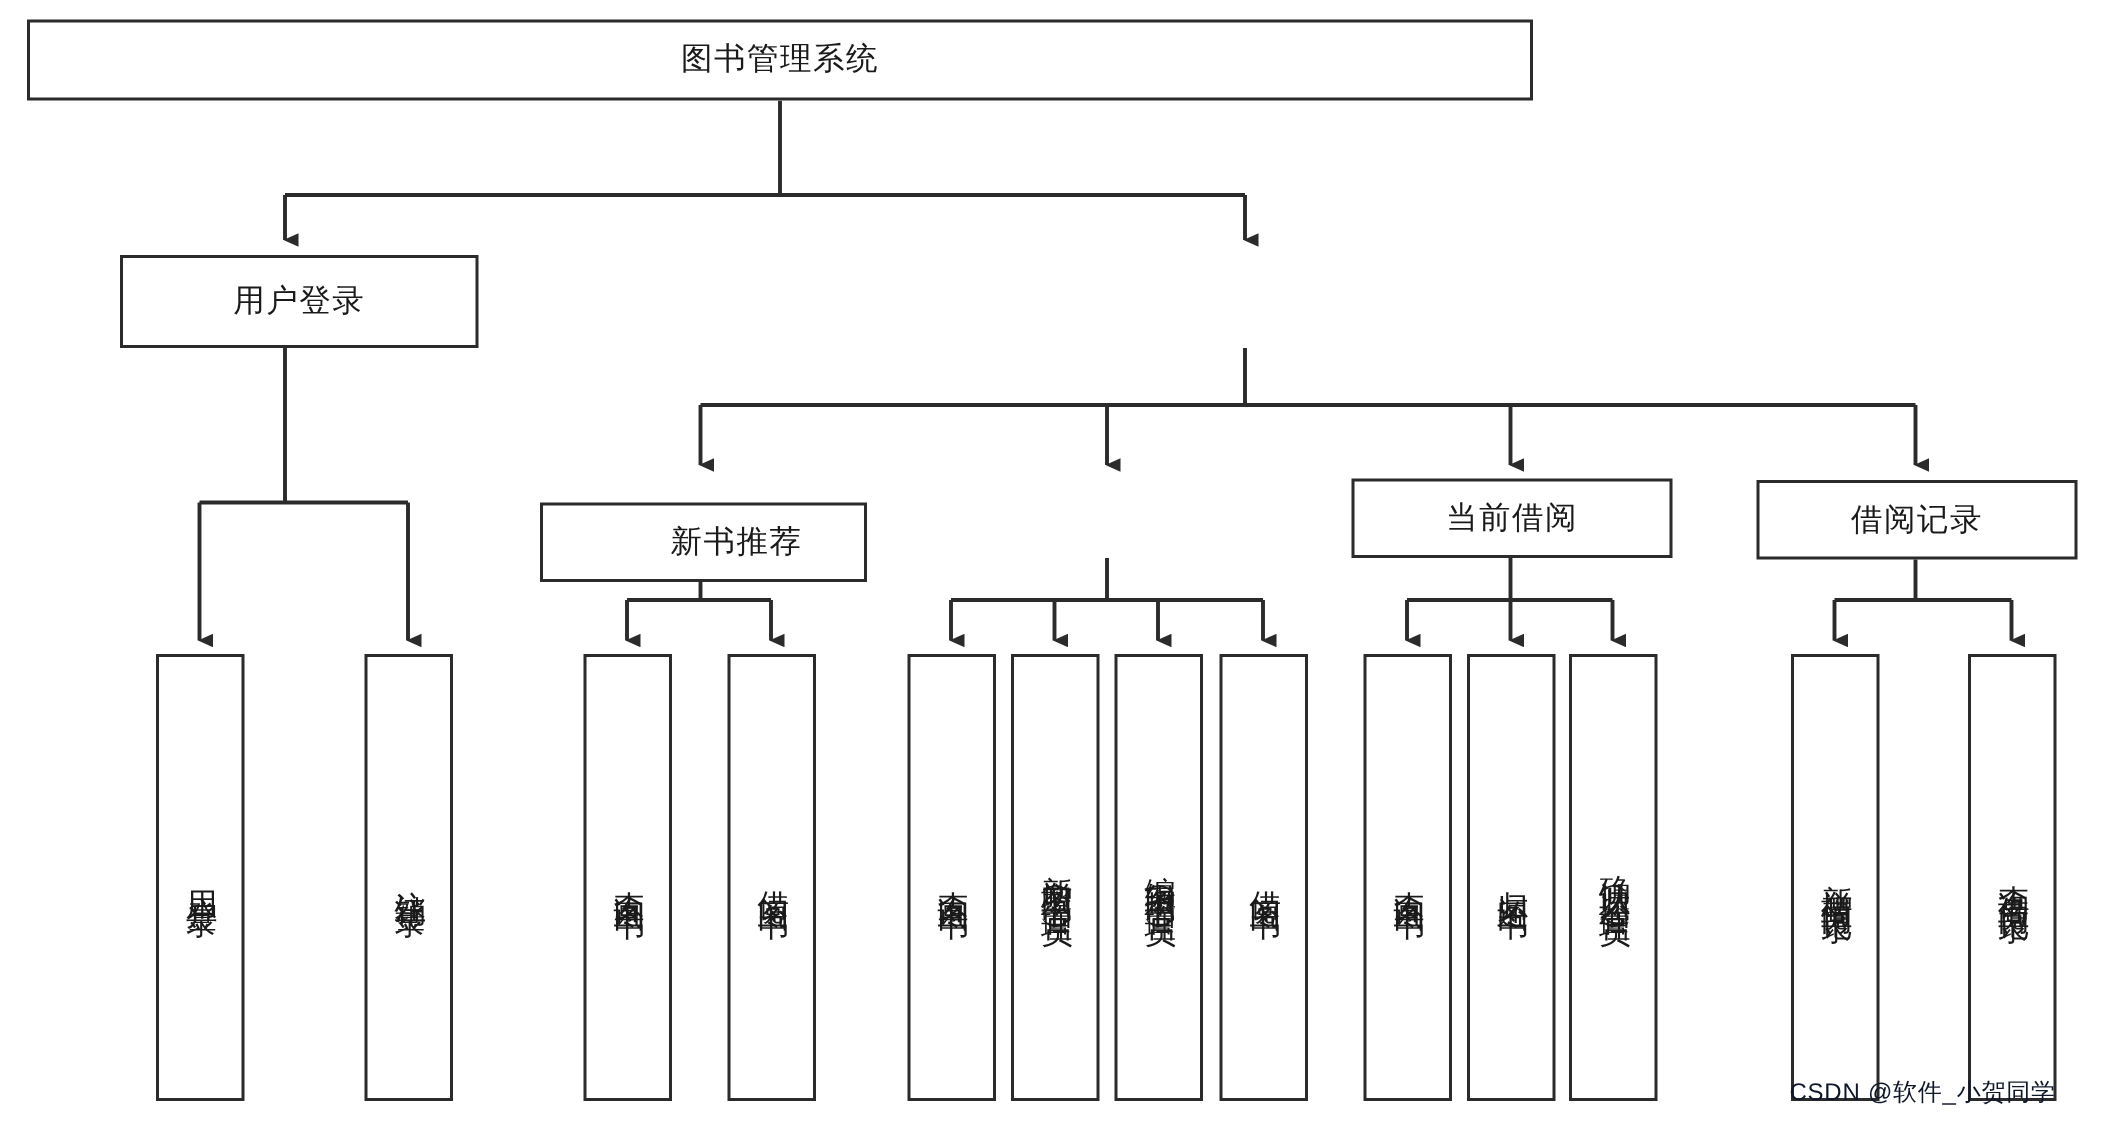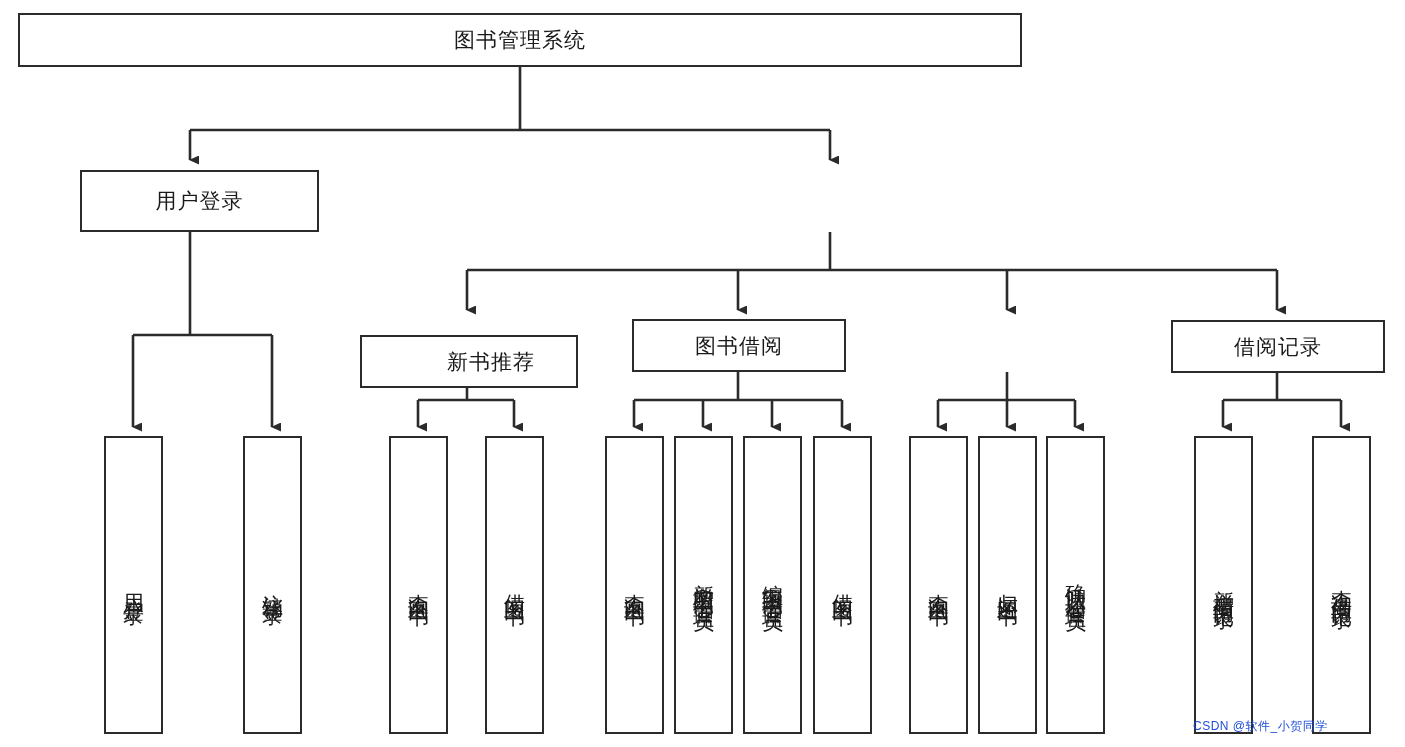--- a/index.html
+++ b/index.html
@@ -46,22 +46,22 @@
   .v-label {
     writing-mode: vertical-rl;
     text-orientation: upright;
     letter-spacing: 4px;
     line-height: 1.05;
     white-space: nowrap;
     display: block;
   }
   .watermark {
     position: absolute;
-    font-size: 12px;
-    color: #1d4ed8;
+    font-size: 16px;
+    color: #0f172a;
     white-space: nowrap;
     letter-spacing: 0.5px;
     pointer-events: none;
   }
 </style>
 </head>
 <body>
 
 <div id="diagram-root">
 
@@ -121,24 +121,24 @@
 
   <div class="node h-node" style="left:80px; top:170px; width:239px; height:62px;">
     <span>用户登录</span>
   </div>
 
 
   <div class="node h-node" style="left:360px; top:335px; width:218px; height:53px;padding-left:44px;">
     <span>新书推荐</span>
   </div>
 
-  <div class="node h-node" style="left:632px; top:319px; width:214px; height:53px;">
-    <span>图书借阅</span>
+
+  <div class="node h-node" style="left:901px; top:319px; width:214px; height:53px;">
+    <span>当前借阅</span>
   </div>
-
 
   <div class="node h-node" style="left:1171px; top:320px; width:214px; height:53px;">
     <span>借阅记录</span>
   </div>
 
   <div class="node v-node" style="left:104px; top:436px; width:59px; height:298px;">
     <span class="v-label">用户登录</span>
   </div>
 
   <div class="node v-node" style="left:243px; top:436px; width:59px; height:298px;">

